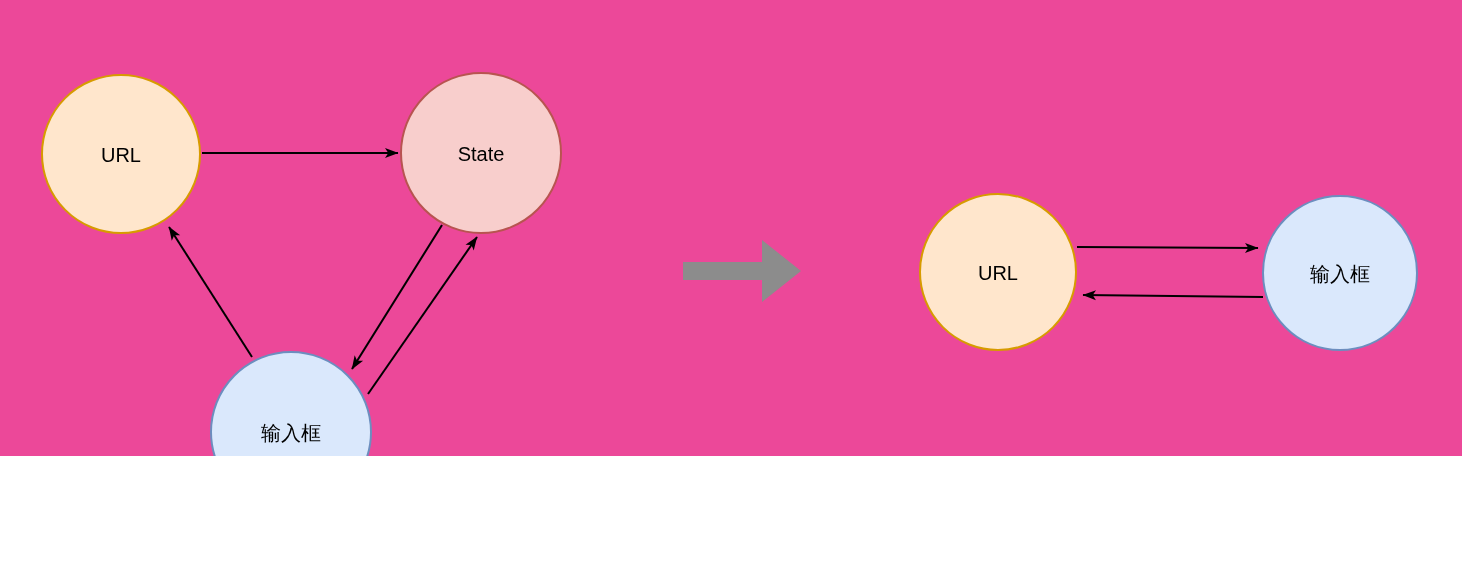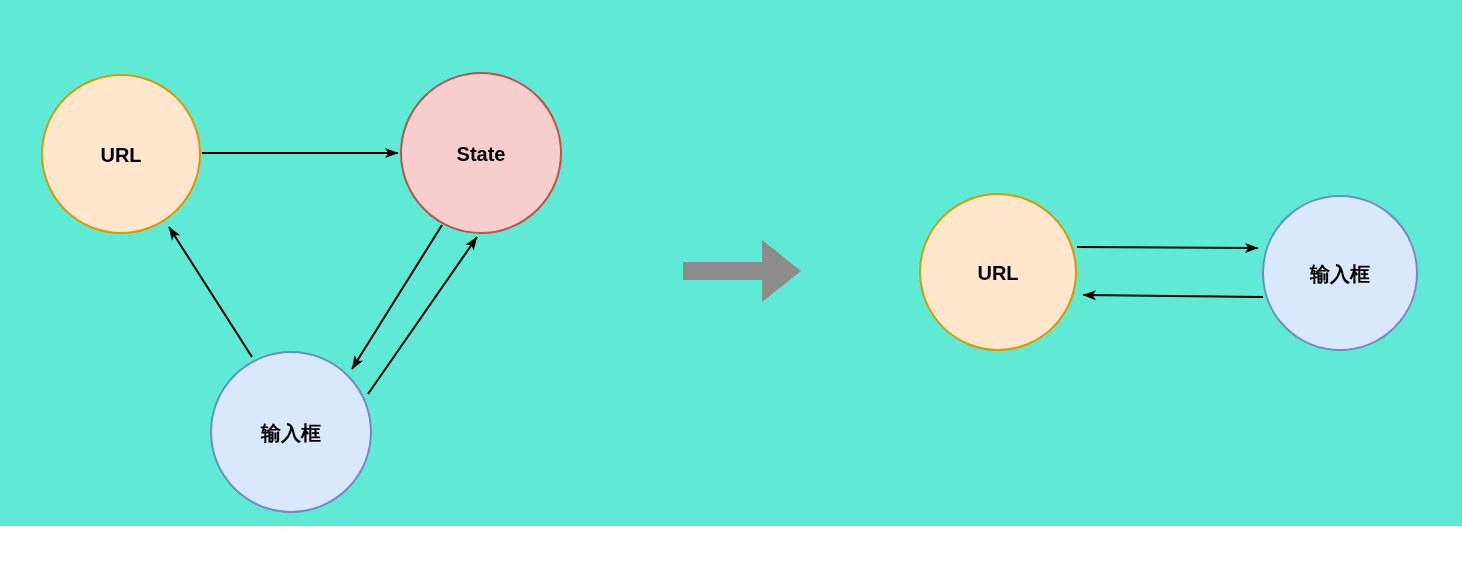--- a/index.html
+++ b/index.html
@@ -3,25 +3,24 @@
 <meta charset="utf-8">
 <style>
   html, body {
     margin: 0;
     padding: 0;
     background: #ffffff;
   }
   .canvas {
     position: relative;
     width: 1462px;
-    height: 526px;
-    background: #5eead4;
+    height: 456px;
+    background: #ec4899;
     overflow: hidden;
     font-family: "Liberation Sans", sans-serif;
-    font-weight: bold;
   }
   svg { display: block; }
 
   .node-orange {
     fill: var(--node-orange-fill, #FFE6CC);
     stroke: var(--node-orange-stroke, #D79B00);
     stroke-width: 2;
   }
   .node-red {
     fill: var(--node-red-fill, #F8CECC);

